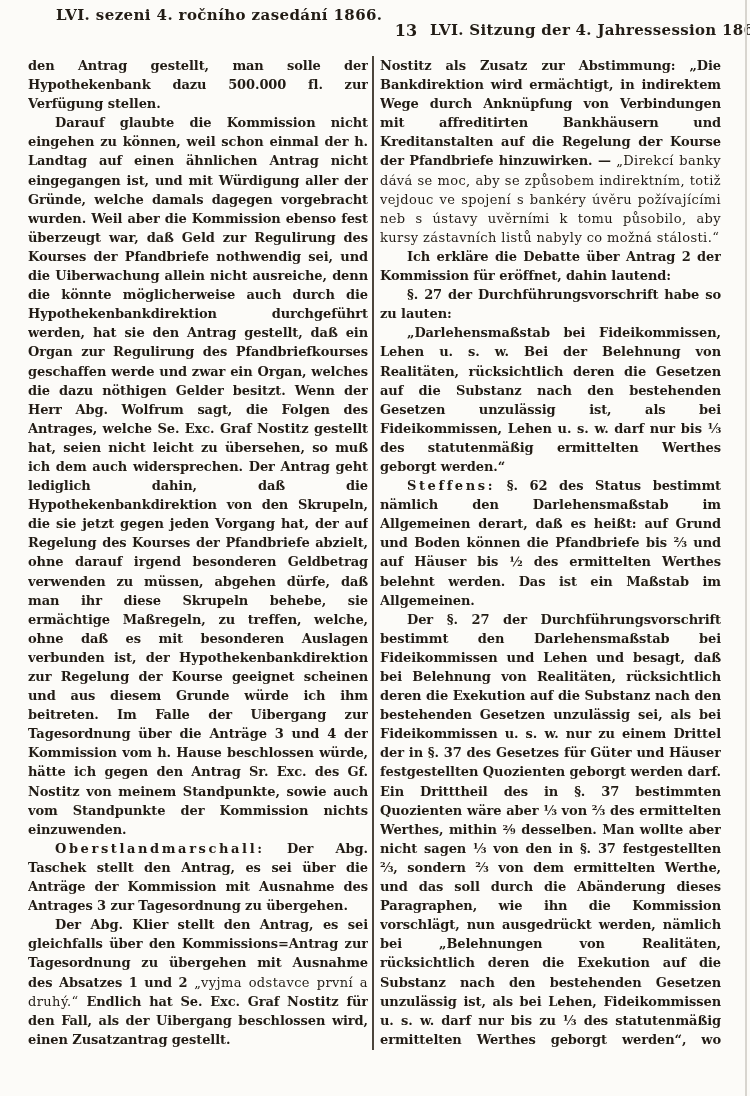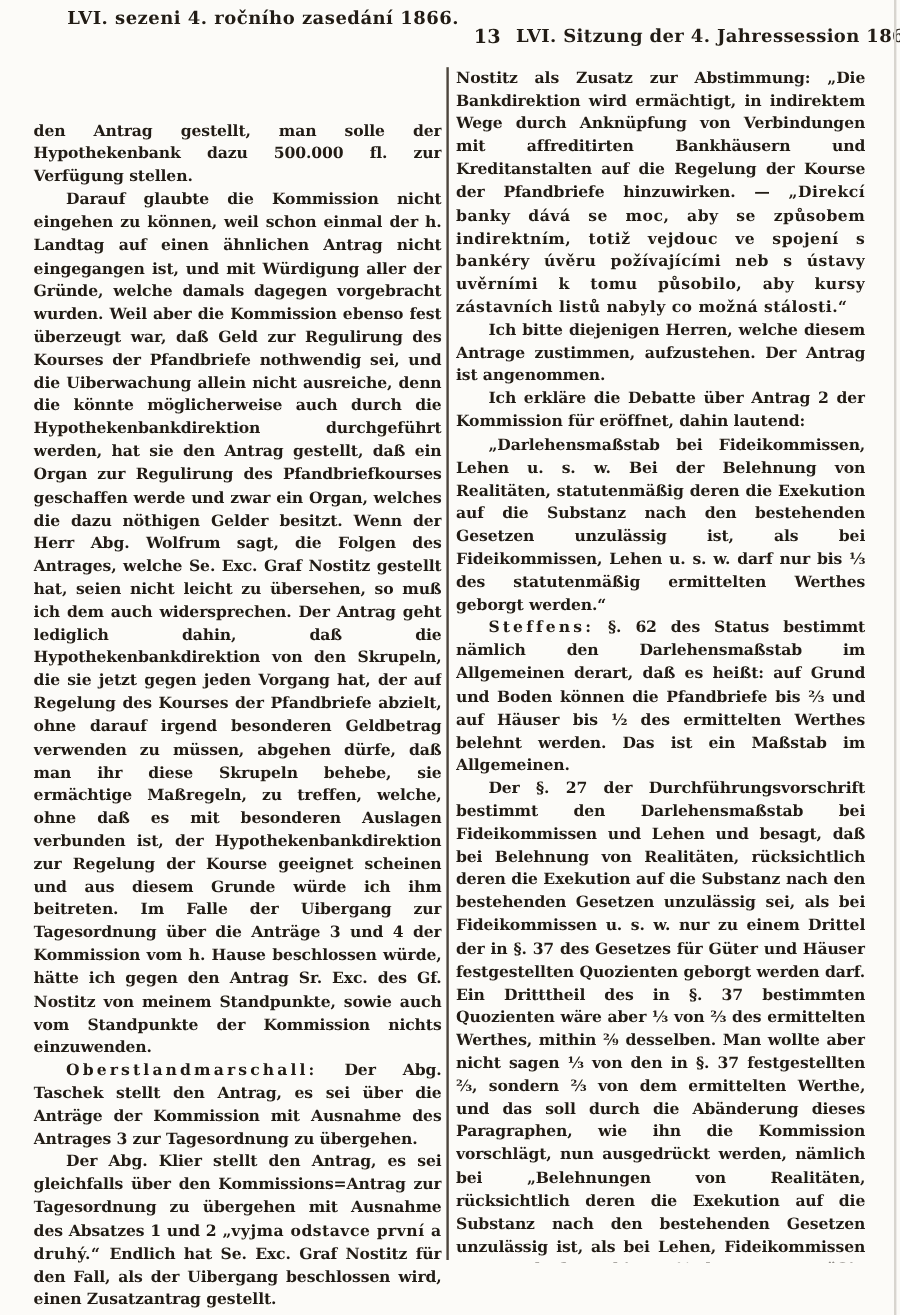--- a/index.html
+++ b/index.html
@@ -37,28 +37,28 @@
     position: absolute; right: 3px; top: 0;
     width: 2px; height: 1096px; background: #d8d5cf;
   }
   .col {
     position: absolute; top: 56px; height: 996px;
     overflow: hidden;
     text-align: justify;
     font-size: 13px; line-height: 19.1px;
     letter-spacing: -0.1px;
   }
-  .col-left  { left: 28px;  width: 340px; margin-top: 44px; }
+  .col-left  { left: 28px;  width: 340px; }
   .col-right { left: 380px; width: 341px; }
   p.para { margin: 0; padding: 0; }
   p.indent { text-indent: 27px; }
   
   .fraktur { font-weight: bold; }
   
-  .antiqua { font-weight: bold; letter-spacing: 0.4px; }
+  .antiqua { font-weight: normal; letter-spacing: 0.4px; }
   
   .speaker { font-weight: bold; letter-spacing: 2.6px; }
 </style>
 </head>
 <body>
 
 <div class="page" style="background: rgb(252, 251, 248); color: rgb(34, 28, 21);">
 
   <div class="header-left">LVI. sezeni 4. ročního zasedání 1866.</div>
   <div class="header-page-number">13</div>
@@ -67,21 +67,21 @@
   <div class="column-rule" style="background: rgb(76, 69, 60);"></div>
 
   <div class="col col-left">
       <p class="para"><span class="fraktur">den Antrag gestellt, man solle der Hypothekenbank dazu 500.000 fl. zur Verfügung stellen.</span></p>
       <p class="para indent"><span class="fraktur">Darauf glaubte die Kommission nicht eingehen zu können, weil schon einmal der h. Landtag auf einen ähnlichen Antrag nicht eingegangen ist, und mit Würdigung aller der Gründe, welche damals dagegen vorgebracht wurden. Weil aber die Kommission ebenso fest überzeugt war, daß Geld zur Regulirung des Kourses der Pfandbriefe nothwendig sei, und die Uiberwachung allein nicht ausreiche, denn die könnte möglicherweise auch durch die Hypothekenbankdirektion durchgeführt werden, hat sie den Antrag gestellt, daß ein Organ zur Regulirung des Pfandbriefkourses geschaffen werde und zwar ein Organ, welches die dazu nöthigen Gelder besitzt. Wenn der Herr Abg. Wolfrum sagt, die Folgen des Antrages, welche Se. Exc. Graf Nostitz gestellt hat, seien nicht leicht zu übersehen, so muß ich dem auch widersprechen. Der Antrag geht lediglich dahin, daß die Hypothekenbankdirektion von den Skrupeln, die sie jetzt gegen jeden Vorgang hat, der auf Regelung des Kourses der Pfandbriefe abzielt, ohne darauf irgend besonderen Geldbetrag verwenden zu müssen, abgehen dürfe, daß man ihr diese Skrupeln behebe, sie ermächtige Maßregeln, zu treffen, welche, ohne daß es mit besonderen Auslagen verbunden ist, der Hypothekenbankdirektion zur Regelung der Kourse geeignet scheinen und aus diesem Grunde würde ich ihm beitreten. Im Falle der Uibergang zur Tagesordnung über die Anträge 3 und 4 der Kommission vom h. Hause beschlossen würde, hätte ich gegen den Antrag Sr. Exc. des Gf. Nostitz von meinem Standpunkte, sowie auch vom Standpunkte der Kommission nichts einzuwenden.</span></p>
       <p class="para indent"><span class="speaker">Oberstlandmarschall:</span><span class="fraktur"> Der Abg. Taschek stellt den Antrag, es sei über die Anträge der Kommission mit Ausnahme des Antrages 3 zur Tagesordnung zu übergehen.</span></p>
       <p class="para indent"><span class="fraktur">Der Abg. Klier stellt den Antrag, es sei gleichfalls über den Kommissions=Antrag zur Tagesordnung zu übergehen mit Ausnahme des Absatzes 1 und 2 </span><span class="antiqua">„vyjma odstavce první a druhý.“ </span><span class="fraktur">Endlich hat Se. Exc. Graf Nostitz für den Fall, als der Uibergang beschlossen wird, einen Zusatzantrag gestellt.</span></p>
     </div>
   <div class="col col-right">
       <p class="para"><span class="fraktur">Nostitz als Zusatz zur Abstimmung: „Die Bankdirektion wird ermächtigt, in indirektem Wege durch Anknüpfung von Verbindungen mit affreditirten Bankhäusern und Kreditanstalten auf die Regelung der Kourse der Pfandbriefe hinzuwirken. — </span><span class="antiqua">„Direkcí banky dává se moc, aby se způsobem indirektním, totiž vejdouc ve spojení s bankéry úvěru požívajícími neb s ústavy uvěrními k tomu působilo, aby kursy zástavních listů nabyly co možná stálosti.“</span></p>
-      <p class="para indent"><span class="fraktur">Ich bitte diejenigen Herren, welche diesem Antrage zustimmen, aufzustehen. Der Antrag ist angenommen.</span></p>
       <p class="para indent"><span class="fraktur">Ich erkläre die Debatte über Antrag 2 der Kommission für eröffnet, dahin lautend:</span></p>
-      <p class="para indent"><span class="fraktur">„Darlehensmaßstab bei Fideikommissen, Lehen u. s. w. Bei der Belehnung von Realitäten, statutenmäßig deren die Exekution auf die Substanz nach den bestehenden Gesetzen unzulässig ist, als bei Fideikommissen, Lehen u. s. w. darf nur bis ⅓ des statutenmäßig ermittelten Werthes geborgt werden.“</span></p>
+      <p class="para indent"><span class="fraktur">§. 27 der Durchführungsvorschrift habe so zu lauten:</span></p>
+      <p class="para indent"><span class="fraktur">„Darlehensmaßstab bei Fideikommissen, Lehen u. s. w. Bei der Belehnung von Realitäten, rücksichtlich deren die Gesetzen auf die Substanz nach den bestehenden Gesetzen unzulässig ist, als bei Fideikommissen, Lehen u. s. w. darf nur bis ⅓ des statutenmäßig ermittelten Werthes geborgt werden.“</span></p>
       <p class="para indent"><span class="speaker">Steffens:</span><span class="fraktur"> §. 62 des Status bestimmt nämlich den Darlehensmaßstab im Allgemeinen derart, daß es heißt: auf Grund und Boden können die Pfandbriefe bis ⅔ und auf Häuser bis ½ des ermittelten Werthes belehnt werden. Das ist ein Maßstab im Allgemeinen.</span></p>
       <p class="para indent"><span class="fraktur">Der §. 27 der Durchführungsvorschrift bestimmt den Darlehensmaßstab bei Fideikommissen und Lehen und besagt, daß bei Belehnung von Realitäten, rücksichtlich deren die Exekution auf die Substanz nach den bestehenden Gesetzen unzulässig sei, als bei Fideikommissen u. s. w. nur zu einem Drittel der in §. 37 des Gesetzes für Güter und Häuser festgestellten Quozienten geborgt werden darf. Ein Dritttheil des in §. 37 bestimmten Quozienten wäre aber ⅓ von ⅔ des ermittelten Werthes, mithin ²⁄₉ desselben. Man wollte aber nicht sagen ⅓ von den in §. 37 festgestellten ⅔, sondern ⅔ von dem ermittelten Werthe, und das soll durch die Abänderung dieses Paragraphen, wie ihn die Kommission vorschlägt, nun ausgedrückt werden, nämlich bei „Belehnungen von Realitäten, rücksichtlich deren die Exekution auf die Substanz nach den bestehenden Gesetzen unzulässig ist, als bei Lehen, Fideikommissen u. s. w. darf nur bis zu ⅓ des statutenmäßig ermittelten Werthes geborgt werden“, wo hingegen bei Allodien bis zu ⅔ geborgt werden darf, und um das festzustellen, ist der §. 27 der Durchführungsvorschrift zur Aenderung beantragt worden.</span></p>
     </div>
 
   <div class="scan-edge"></div>
 </div>
 
 </body></html>

